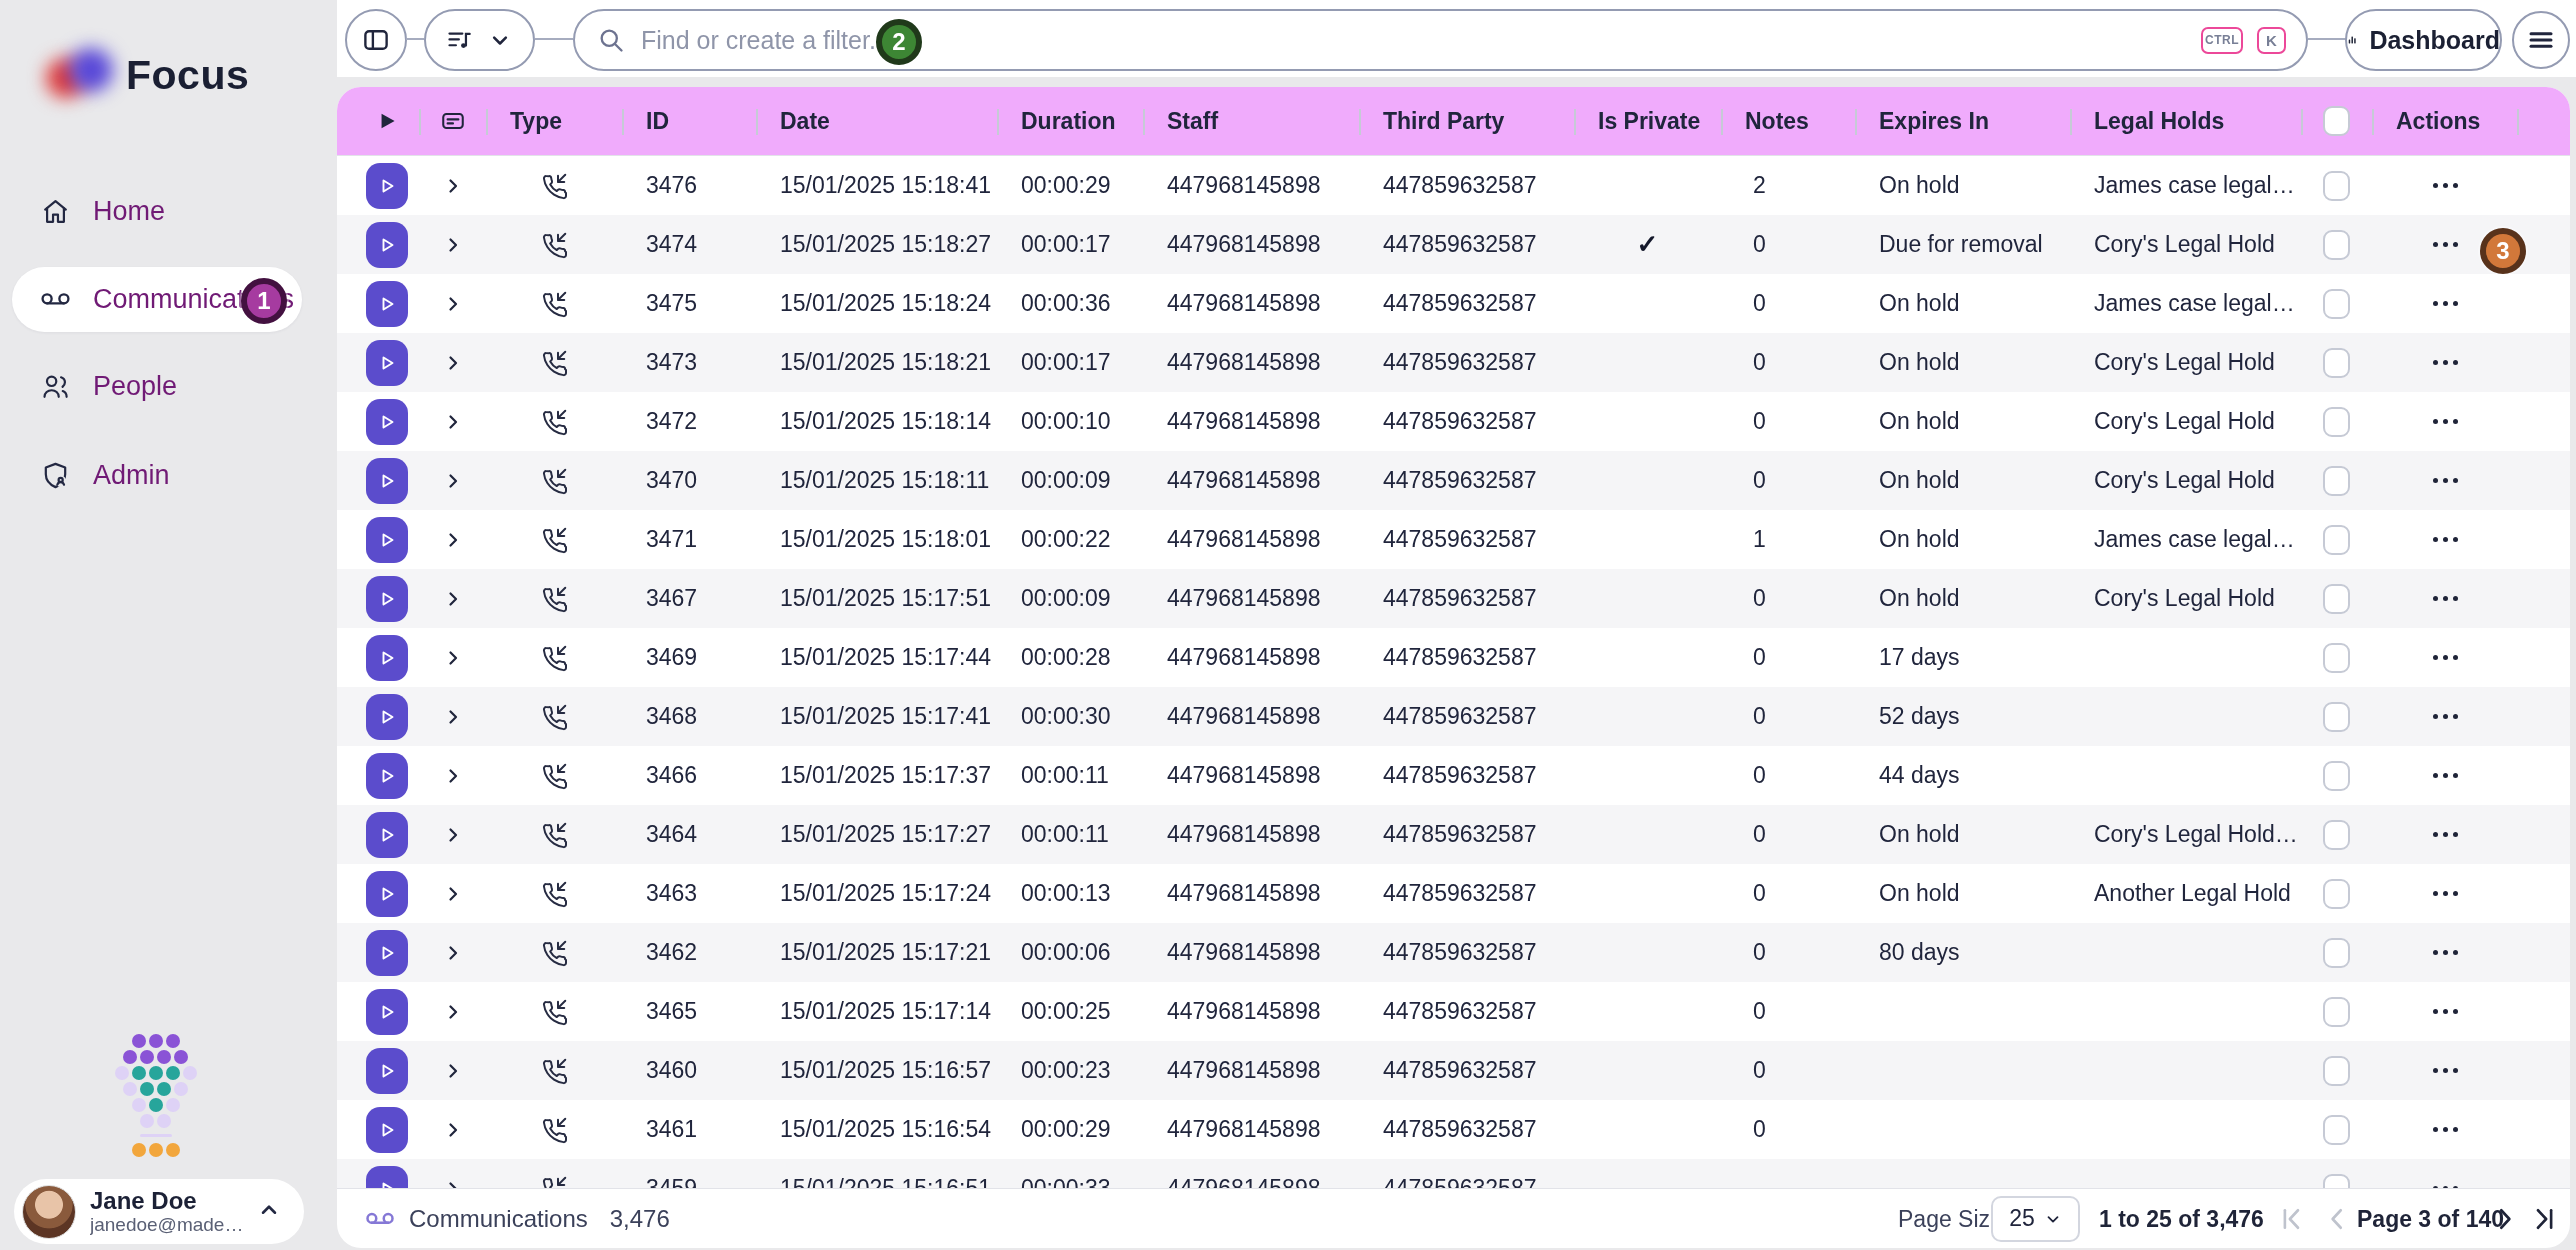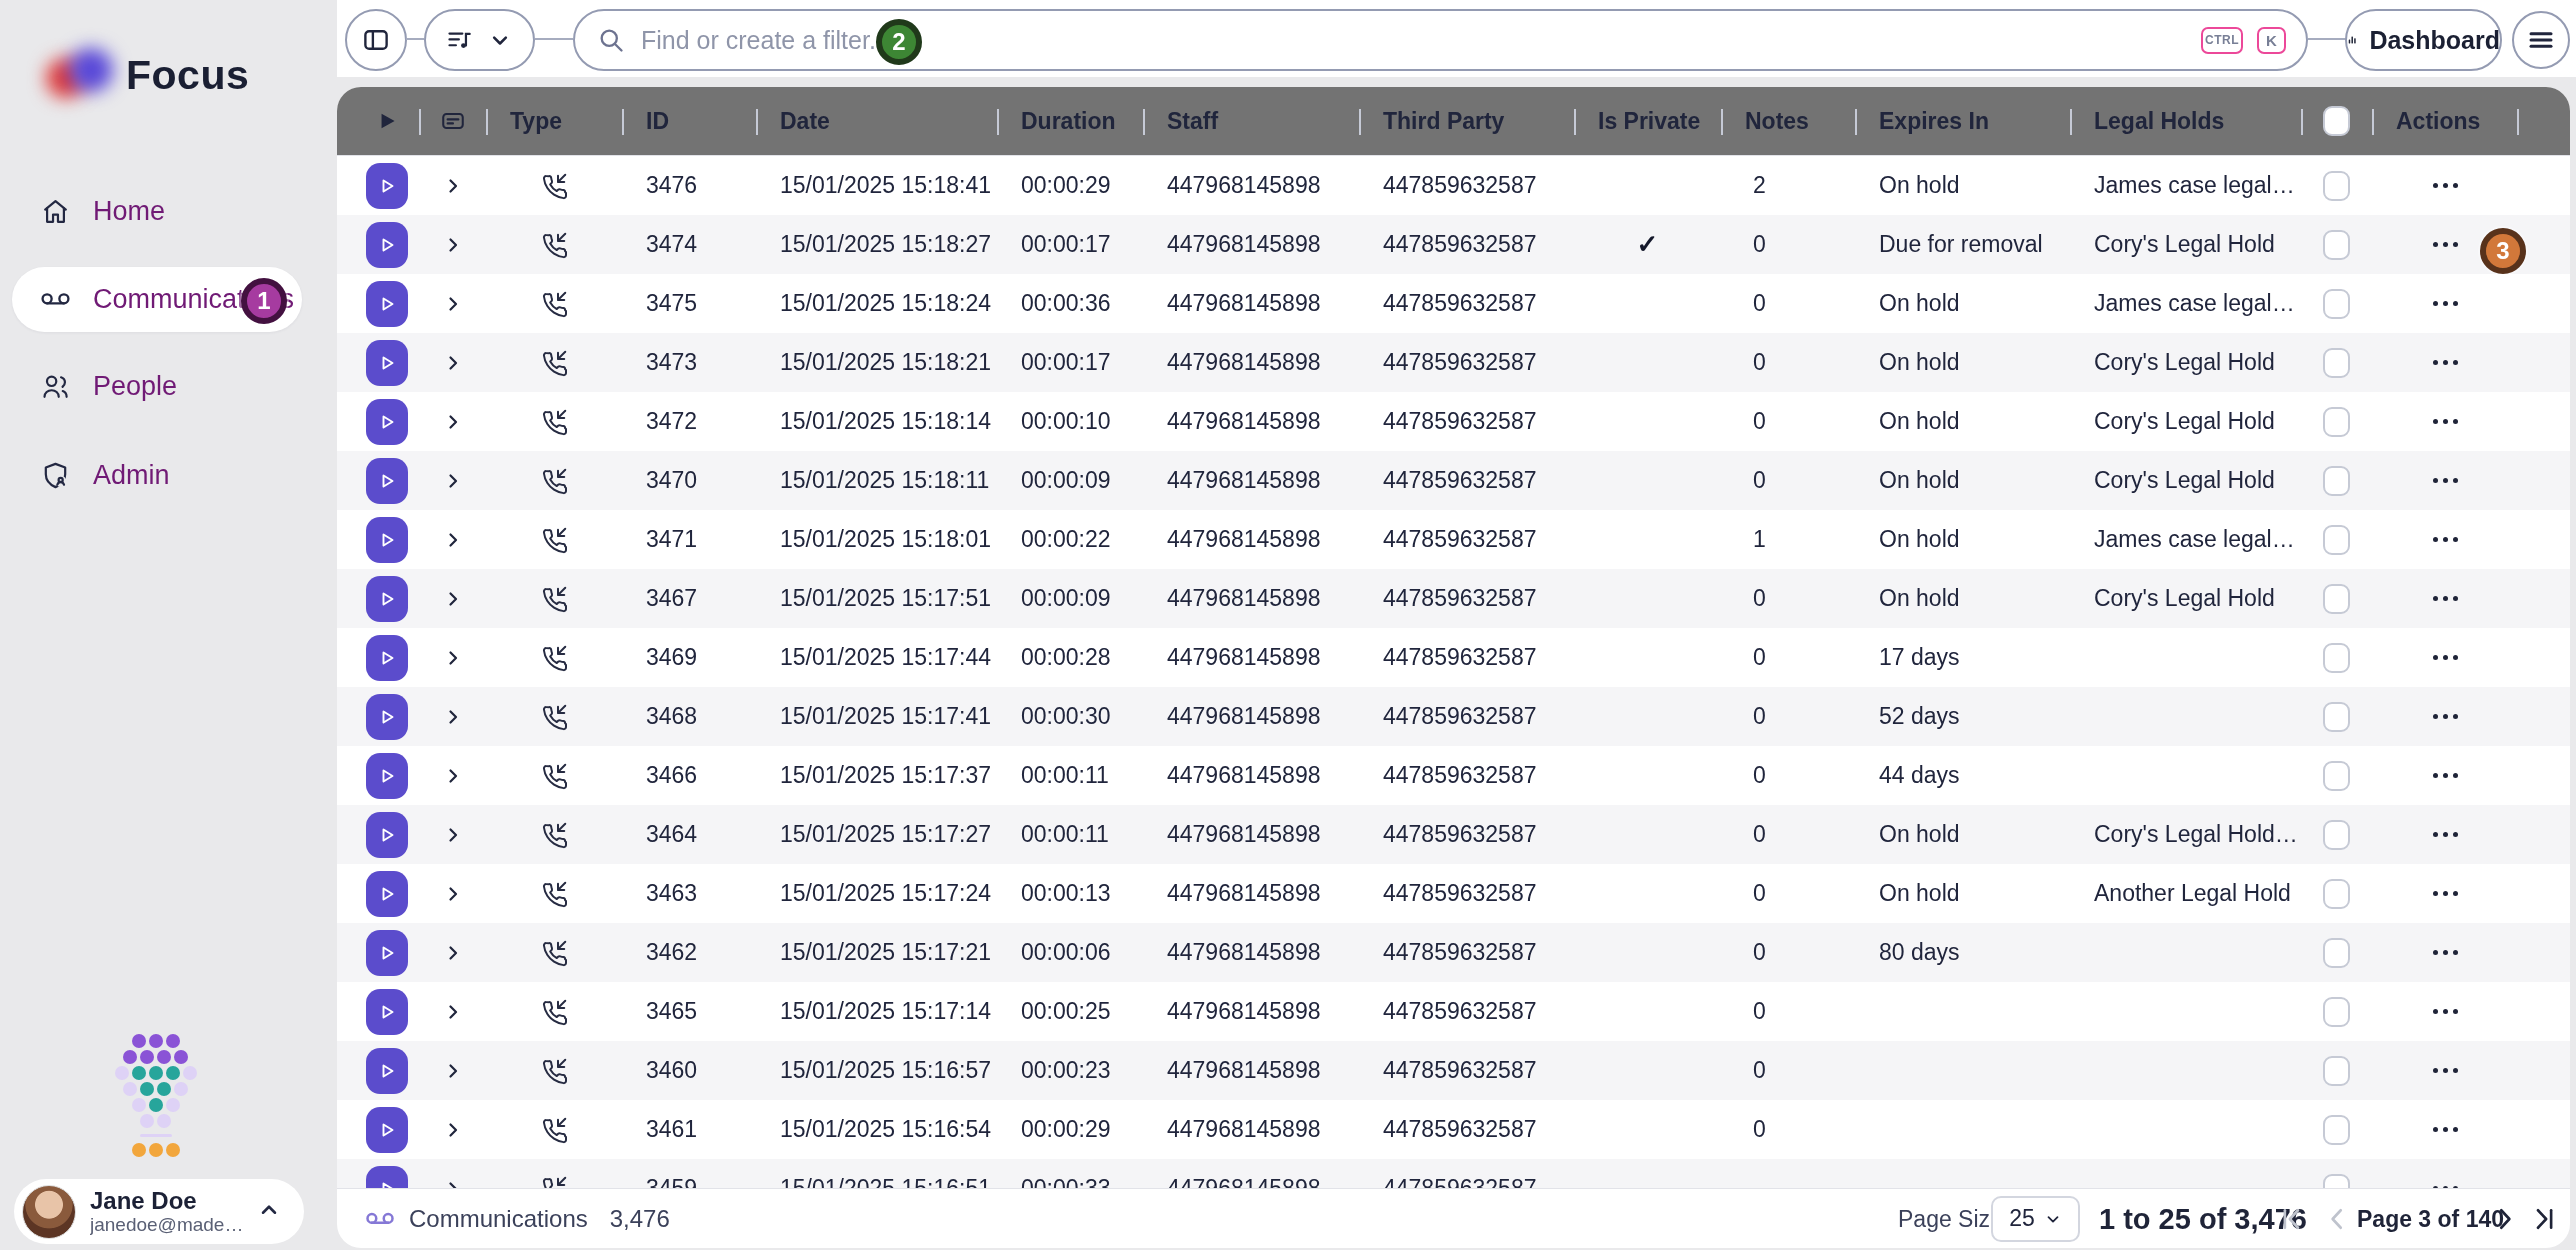--- a/index.html
+++ b/index.html
@@ -72,21 +72,21 @@
   .dashboard-btn{left:2008px;top:9px;width:157px;height:62px;border:2px solid #949bb2;border-radius:31px;background:#fff;
     display:flex;align-items:center;justify-content:center;gap:12px;font-size:25px;font-weight:600;color:#1b2033;cursor:pointer;box-sizing:border-box;}
   .dashboard-btn svg{width:26px;height:26px;}
   .menu-btn{left:2175px;top:11px;width:58px;height:58px;border:2px solid #949bb2;border-radius:50%;background:#fff;
     display:flex;align-items:center;justify-content:center;cursor:pointer;box-sizing:border-box;}
   .menu-btn svg{width:30px;height:30px;}
 
   
   .panel{position:absolute;left:337px;top:87px;width:2233px;height:1161px;background:#fff;border-radius:24px;overflow:hidden;}
   .panel{--cols:64px 67px 136px 134px 241px 146px 216px 215px 147px 134px 215px 231px 71px 147px;}
-  .thead{height:69px;background:#737373;border-bottom:1px solid #e2e3e9;box-sizing:border-box;
+  .thead{height:69px;background:#f0abfc;border-bottom:1px solid #e2e3e9;box-sizing:border-box;
     display:grid;grid-template-columns:var(--cols);padding-left:18px;align-items:stretch;}
   .th{position:relative;display:flex;align-items:center;padding-left:24px;font-size:23px;font-weight:700;color:#20253c;box-sizing:border-box;}
   .th::before{content:'';position:absolute;left:0;top:22px;width:2px;height:26px;background:#c6cad6;}
   .th:first-child::before{display:none;}
   .th.centered{justify-content:center;padding-left:0;}
   .th:last-child::after{content:'';position:absolute;right:0;top:22px;width:2px;height:26px;background:#c6cad6;}
   .th svg{width:26px;height:26px;}
 
   .rows{height:1032px;overflow:hidden;}
   .trow{height:59px;display:grid;grid-template-columns:var(--cols);padding-left:18px;align-items:center;
@@ -108,21 +108,21 @@
   .tfoot{height:60px;border-top:1px solid #e2e3e9;box-sizing:border-box;position:relative;display:flex;align-items:center;}
   .foot-left{display:flex;align-items:center;gap:14px;margin-left:28px;}
   .foot-left svg{width:30px;height:30px;}
   .foot-label{font-size:24px;color:#3b415a;}
   .foot-count{font-size:24px;color:#3b415a;margin-left:8px;}
   .f-abs{position:absolute;top:50%;transform:translateY(-50%);display:flex;align-items:center;}
   .pagesize-label{left:1561px;font-size:23px;color:#3b415a;}
   .pagesize-select{left:1654px;width:89px;height:46px;border:2px solid #d3d6df;border-radius:10px;background:#fff;
     display:flex;align-items:center;justify-content:center;gap:9px;font-size:23px;color:#20253c;cursor:pointer;box-sizing:border-box;}
   .pagesize-select svg{width:18px;height:18px;}
-  .range-text{left:1762px;font-size:29px;font-weight:700;color:#1f2438;text-align:right;}
+  .range-text{left:1762px;font-size:23px;font-weight:700;color:#1f2438;text-align:right;}
   .pg{width:30px;height:30px;cursor:pointer;}
   .pg svg{width:30px;height:30px;}
   .pg.disabled{cursor:default;}
   #pg-first{left:1941px;}
   #pg-prev{left:1985px;}
   .page-info{left:2020px;font-size:23px;font-weight:700;color:#1f2438;}
   #pg-next{left:2153px;}
   #pg-last{left:2191px;}
 
   

